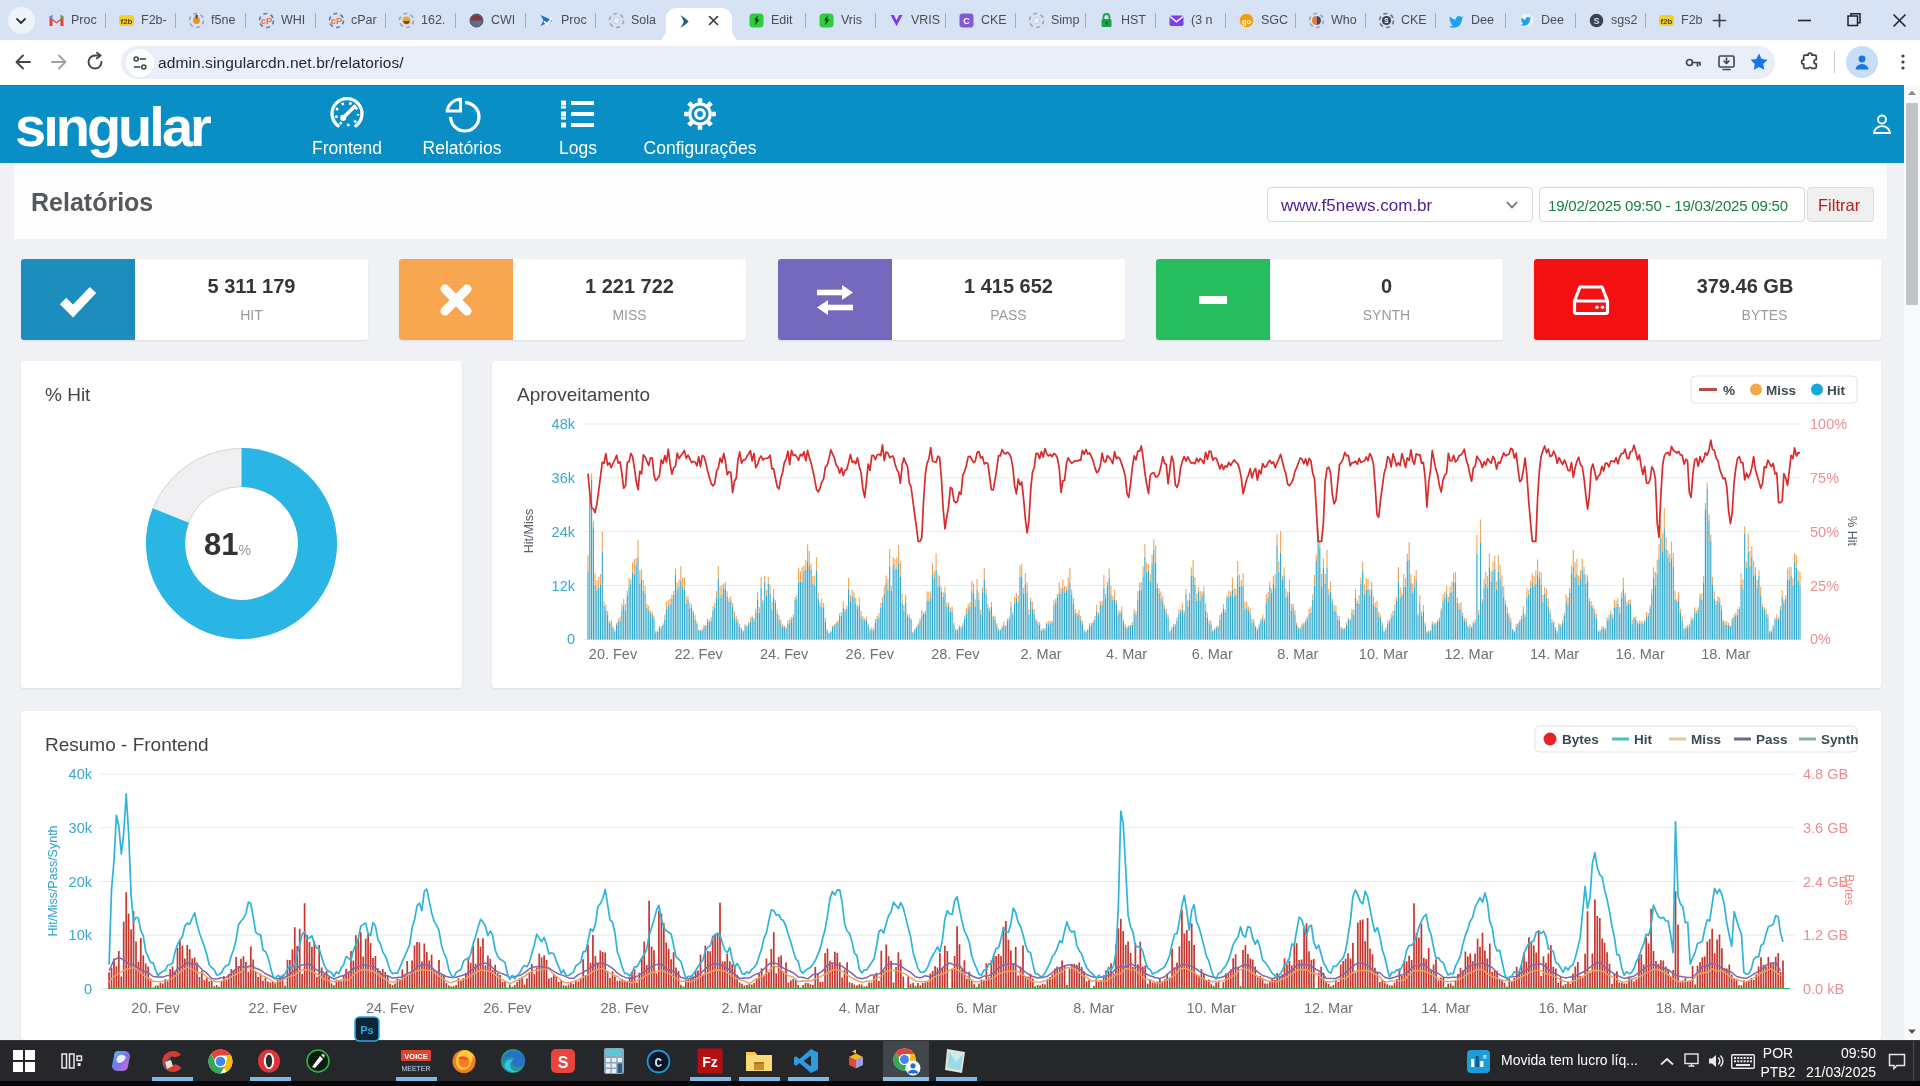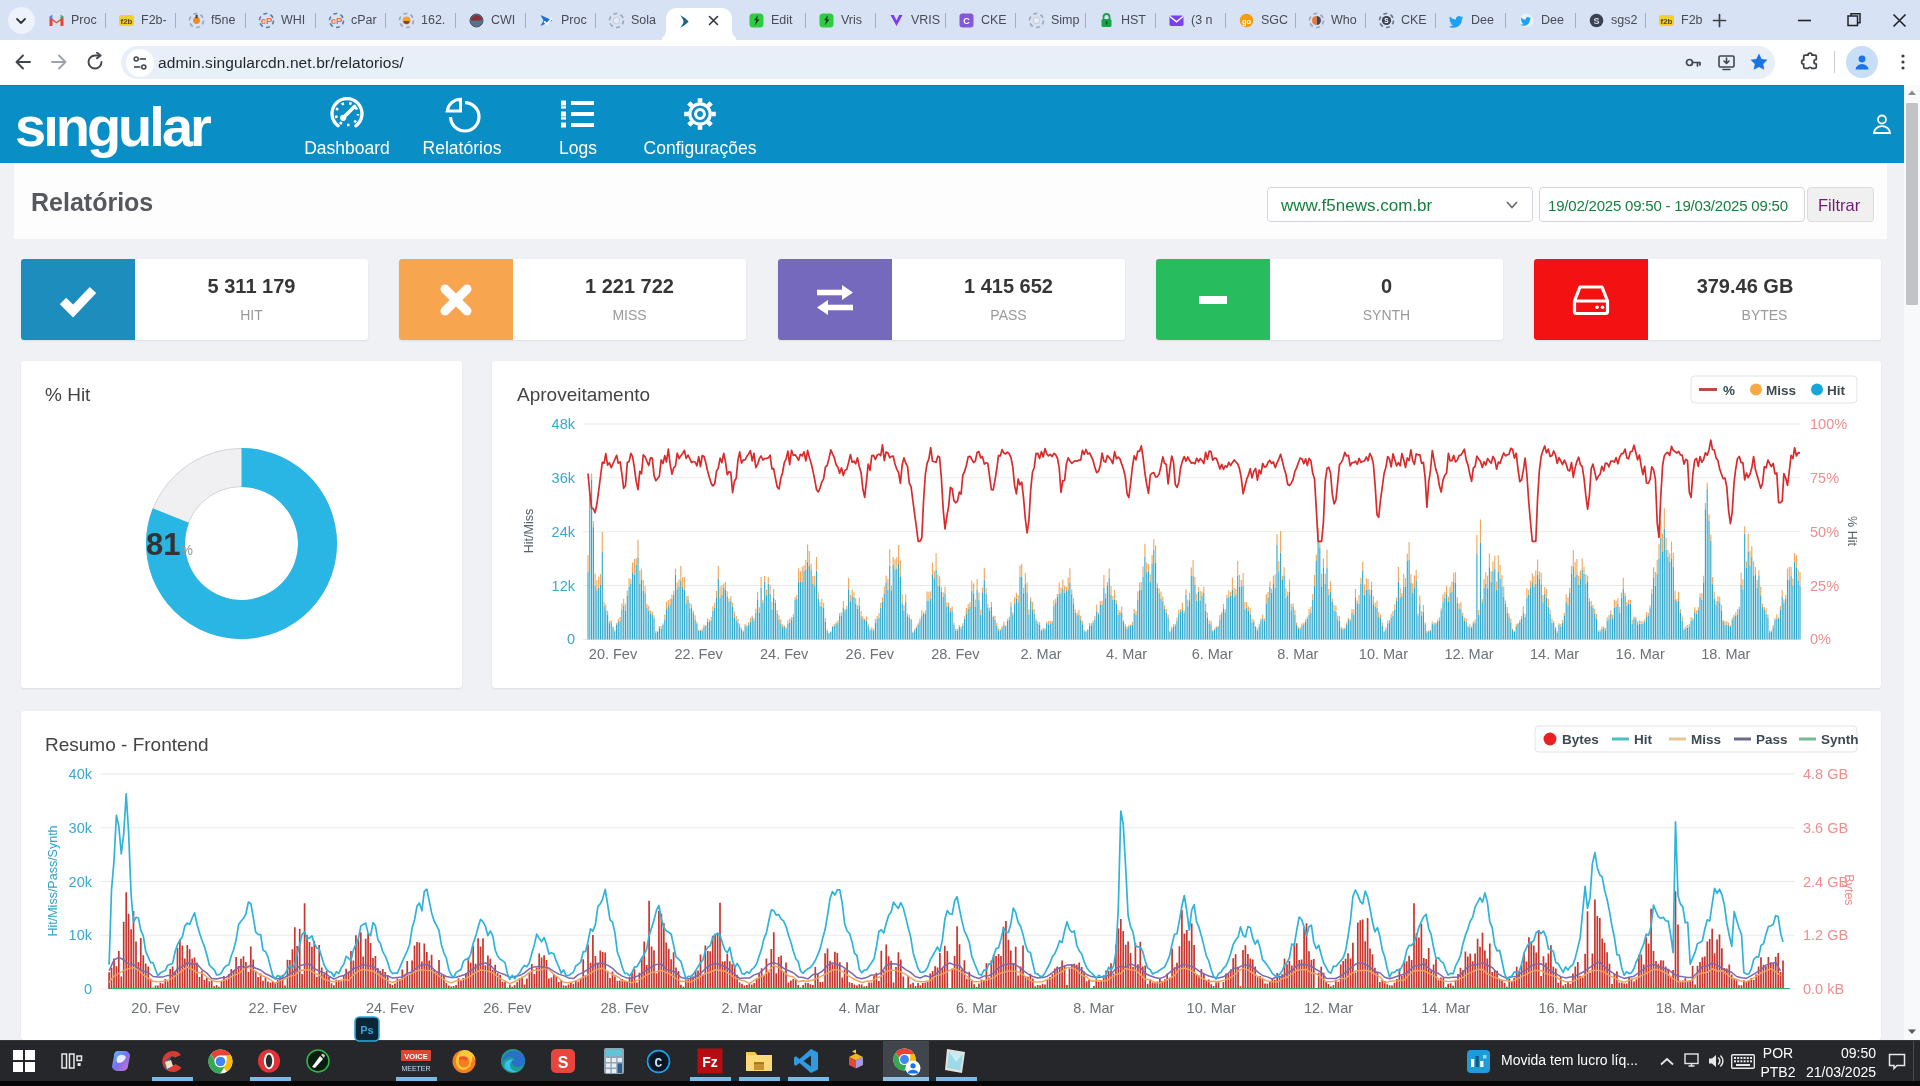--- a/index.html
+++ b/index.html
@@ -234,21 +234,21 @@
 <div class="abs" style="left:0;top:85px;width:1904px;height:955px;background:#f0f1f5"></div>
 <div class="abs" style="left:0;top:85px;width:1904px;height:78px;background:#098ec6;border-top:1px solid #39717f"></div>
 <div class="abs" style="left:15px;top:94px;font-size:56px;font-weight:bold;color:#fff;letter-spacing:-3px">sıngular</div>
 <div class="navitem" style="left:267px;top:94px;width:160px">
     <div style="height:42px"><svg width="40" height="40" viewBox="0 0 40 40">
         <path d="M11.2 31.8 A15 15 0 1 1 28.8 31.8" fill="none" stroke="#fff" stroke-width="3.3" stroke-linecap="round"></path>
         <circle cx="20" cy="20" r="11" fill="none" stroke="#fff" stroke-width="2.6" stroke-dasharray="2.6 5.2" stroke-dashoffset="1"></circle>
         <path d="M17 23 L27.5 12.5" stroke="#fff" stroke-width="3.6" stroke-linecap="round"></path>
         <circle cx="16.2" cy="23.8" r="3.1" fill="#fff"></circle>
       </svg></div>
-    <div class="lbl">Dashboard</div>
+    <div class="lbl">Frontend</div>
   </div>
 <div class="navitem" style="left:382px;top:94px;width:160px">
     <div style="height:42px"><svg width="40" height="40" viewBox="0 0 40 40">
         <path d="M18.5 17 V5.2 A13.8 13.8 0 0 0 5.2 17 Z" fill="none" stroke="#fff" stroke-width="3"></path>
         <path d="M23 8.6 A14.2 14.2 0 1 1 8.6 23" fill="none" stroke="#fff" stroke-width="3.2"></path>
       </svg></div>
     <div class="lbl">Relatórios</div>
   </div>
 <div class="navitem" style="left:498px;top:94px;width:160px">
     <div style="height:42px"><svg width="40" height="40" viewBox="0 0 40 40">
@@ -269,28 +269,28 @@
       </svg></div>
     <div class="lbl">Configurações</div>
   </div>
 <svg class="abs" style="left:1871px;top:113px" width="22" height="22" viewBox="0 0 22 22">
     <circle cx="11" cy="6.5" r="4" fill="none" stroke="#fff" stroke-width="1.8"></circle>
     <path d="M3 20 a8 6.8 0 0 1 16 0 Z" fill="none" stroke="#fff" stroke-width="1.8"></path>
   </svg>
 <div class="abs" style="left:14px;top:163px;width:1873px;height:76px;background:#fdfdfd"></div>
 <div class="abs" style="left:31px;top:188px;font-size:25px;font-weight:bold;color:#55585c">Relatórios</div>
 <div class="abs" style="left:1267px;top:187px;width:266px;height:35px;background:#fff;border:1px solid #d2d6de;border-radius:4px"></div>
-<div class="abs" style="left:1281px;top:196px;font-size:17px;color:#15803d">www.f5news.com.br</div>
+<div class="abs" style="left:1281px;top:196px;font-size:17px;color:#4c1d95">www.f5news.com.br</div>
 <svg class="abs" style="left:1505px;top:200px" width="14" height="10" viewBox="0 0 14 10">
     <path d="M2 2 L7 7.5 L12 2" fill="none" stroke="#6f6f6f" stroke-width="1.8"></path>
   </svg>
 <div class="abs" style="left:1539px;top:187px;width:266px;height:35px;background:#fff;border:1px solid #d2d6de;border-radius:4px"></div>
 <div class="abs" style="left:1548px;top:197px;font-size:15px;color:#15803d;letter-spacing:-.2px">19/02/2025 09:50 - 19/03/2025 09:50</div>
 <div class="abs" style="left:1807px;top:187px;width:67px;height:35px;background:#f0f0f0;border:1px solid #ddd;border-radius:4px"></div>
-<div class="abs" style="left:1818px;top:196px;font-size:16.5px;color:#701a75">Filtrar</div>
+<div class="abs" style="left:1818px;top:196px;font-size:16.5px;color:#b91c1c">Filtrar</div>
 <div class="abs" style="left:21px;top:259px;width:347px;height:81px;background:#fff;border-radius:3px;box-shadow:0 1px 2px rgba(0,0,0,.08)"></div>
 <div class="abs" style="left:21px;top:259px;width:114px;height:81px;background:#1d8dbe;border-radius:3px 0 0 3px"></div>
 <div class="abs" style="left:56.0px;top:277.5px"><svg width="44" height="44" viewBox="0 0 44 44">
       <path d="M7 23 L17 33 L37 12" fill="none" stroke="#fff" stroke-width="9"></path>
     </svg></div>
 <div class="abs statnum" style="left:135px;top:275px;width:233px">5 311 179</div>
 <div class="abs statlbl" style="left:135px;top:301px;width:233px">HIT</div>
 <div class="abs" style="left:399px;top:259px;width:347px;height:81px;background:#fff;border-radius:3px;box-shadow:0 1px 2px rgba(0,0,0,.08)"></div>
 <div class="abs" style="left:399px;top:259px;width:114px;height:81px;background:#f7a54e;border-radius:3px 0 0 3px"></div>
 <div class="abs" style="left:438.2px;top:281.5px"><svg width="36" height="36" viewBox="0 0 36 36">
@@ -326,21 +326,21 @@
 <div class="abs statnum" style="left:1648px;top:275px;width:194px">379.46 GB</div>
 <div class="abs statlbl" style="left:1648px;top:301px;width:233px">BYTES</div>
 <div class="abs" style="left:21px;top:361px;width:441px;height:327px;background:#fff;border-radius:3px;box-shadow:0 1px 2px rgba(0,0,0,.08)"></div>
 <div class="abs cardtitle" style="left:45px;top:384px">% Hit</div>
 <svg class="abs" style="left:146px;top:448px" width="191" height="191" viewBox="0 0 191 191">
     <circle cx="95.5" cy="95.5" r="76" fill="none" stroke="#f0f0f3" stroke-width="38"></circle>
     <circle cx="95.5" cy="95.5" r="95" fill="none" stroke="#d4d4d8" stroke-width="1"></circle>
     <circle cx="95.5" cy="95.5" r="57" fill="none" stroke="#d4d4d8" stroke-width="1"></circle>
     <path d="M95.5 0 A95.5 95.5 0 1 1 6.71 60.34 L42.97 74.70 A56.5 56.5 0 1 0 95.5 39 Z" fill="#29b6e4"></path>
   </svg>
-<div class="abs" style="left:146px;top:527px;width:191px;text-align:left;font-size:31px;font-weight:bold;color:#333">81<span style="font-size:14px;font-weight:normal;color:#999">%</span></div>
+<div class="abs" style="left:132px;top:527px;width:191px;text-align:center;font-size:31px;font-weight:bold;color:#333">81<span style="font-size:14px;font-weight:normal;color:#999">%</span></div>
 <svg class="abs" style="left:492px;top:361px;box-shadow:0 1px 2px rgba(0,0,0,.08);border-radius:3px" width="1389" height="327" viewBox="0 0 1389 327">
     <rect width="1389" height="327" fill="#fff" rx="3"></rect>
     <text x="25" y="40" font-size="19" fill="#444" font-family="Liberation Sans">Aproveitamento</text>
     <line x1="91" y1="63.0" x2="1308" y2="63.0" stroke="#e9e9e9" stroke-width="1"></line>
     <text x="83" y="68.0" font-size="14.5" fill="#3aa7cf" text-anchor="end" font-family="Liberation Sans">48k</text>
     <text x="1318" y="68.0" font-size="14.5" fill="#ef8e8e" font-family="Liberation Sans">100%</text>
     <line x1="91" y1="116.8" x2="1308" y2="116.8" stroke="#e9e9e9" stroke-width="1"></line>
     <text x="83" y="121.8" font-size="14.5" fill="#3aa7cf" text-anchor="end" font-family="Liberation Sans">36k</text>
     <text x="1318" y="121.8" font-size="14.5" fill="#ef8e8e" font-family="Liberation Sans">75%</text>
     <line x1="91" y1="170.7" x2="1308" y2="170.7" stroke="#e9e9e9" stroke-width="1"></line>

